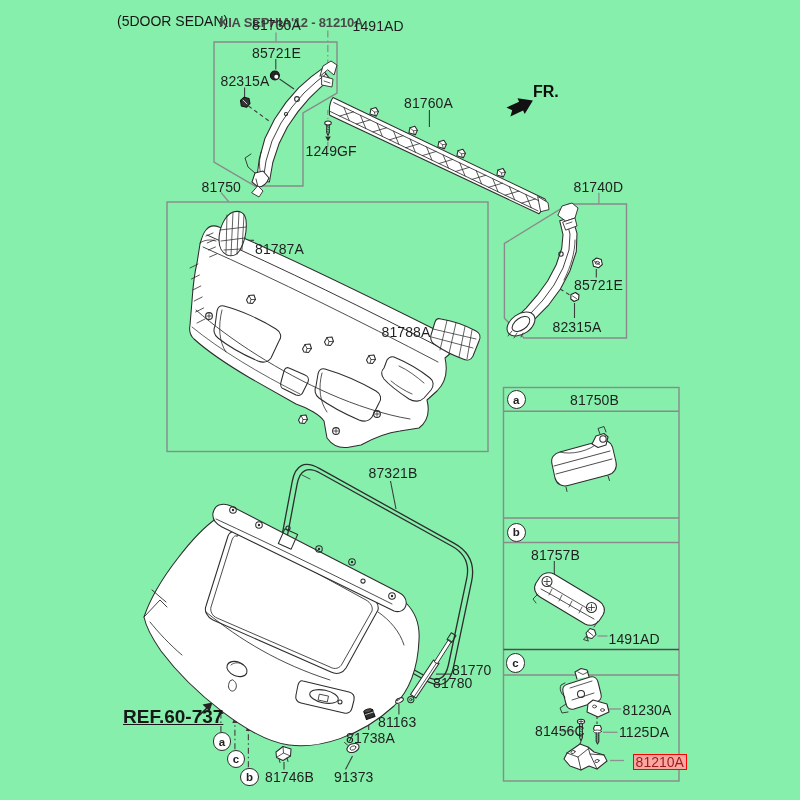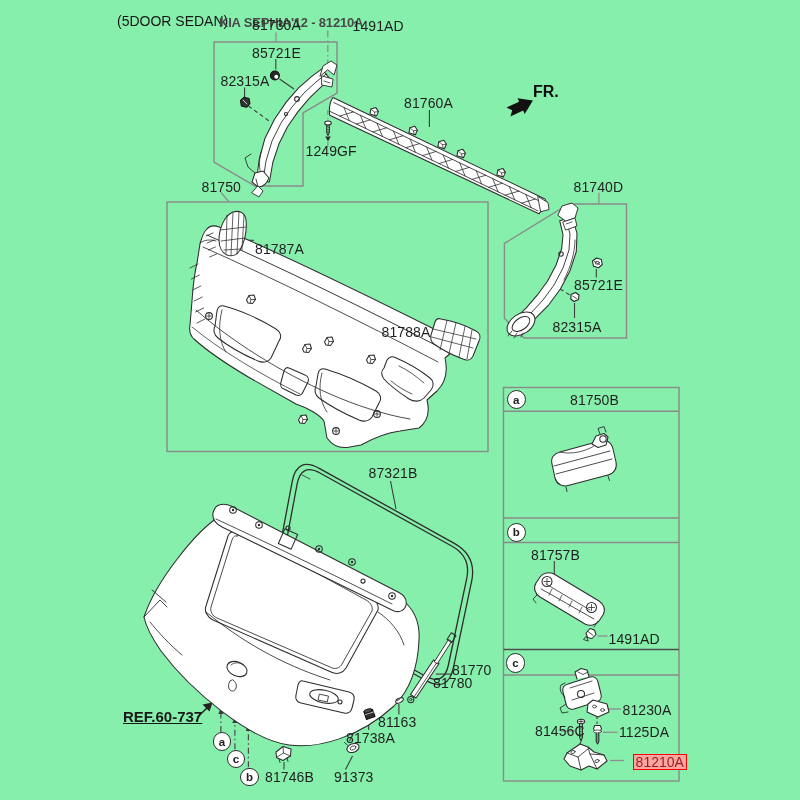--- a/index.html
+++ b/index.html
@@ -4,21 +4,21 @@
 <style>
   html,body { margin:0; padding:0; background:#ffffff; }
   .stage { position:relative; width:800px; height:800px; background:#86efac; overflow:hidden;
            font-family:"Liberation Sans", sans-serif; }
   .stage svg { position:absolute; left:0; top:0; }
   .lbl { position:absolute; font-size:14px; line-height:14px; color:#1f1f1f; white-space:nowrap; letter-spacing:0.1px; }
   .title { position:absolute; left:117px; top:13px; font-size:14px; line-height:17px; color:#161616; }
   .watermark { position:absolute; left:219px; top:15.5px; font-size:13px; line-height:14px; font-weight:bold;
                color:#4a4a4a; letter-spacing:-0.2px; white-space:nowrap; }
   .fr { position:absolute; left:533px; top:83px; font-size:16px; line-height:18px; font-weight:bold; color:#0c0c0c; }
-  .ref { position:absolute; left:123px; top:709px; font-size:15px; line-height:15px; font-weight:bold; color:#181818;
+  .ref { position:absolute; left:123px; top:709px; font-size:19px; line-height:15px; font-weight:bold; color:#181818;
          text-decoration:underline; }
   .marker { position:absolute; border:1.3px solid #2e2e2e; border-radius:50%; background:#fff;
             display:flex; align-items:center; justify-content:center;
             font-size:11.5px; font-weight:bold; color:#222; }
   .hl { position:absolute; left:624.5px; top:753.5px; width:52.5px; height:14.5px;
         display:flex; align-items:center; justify-content:center;
         font-size:14px;margin-left:8px; }
 </style>
 </head>
 <body>

